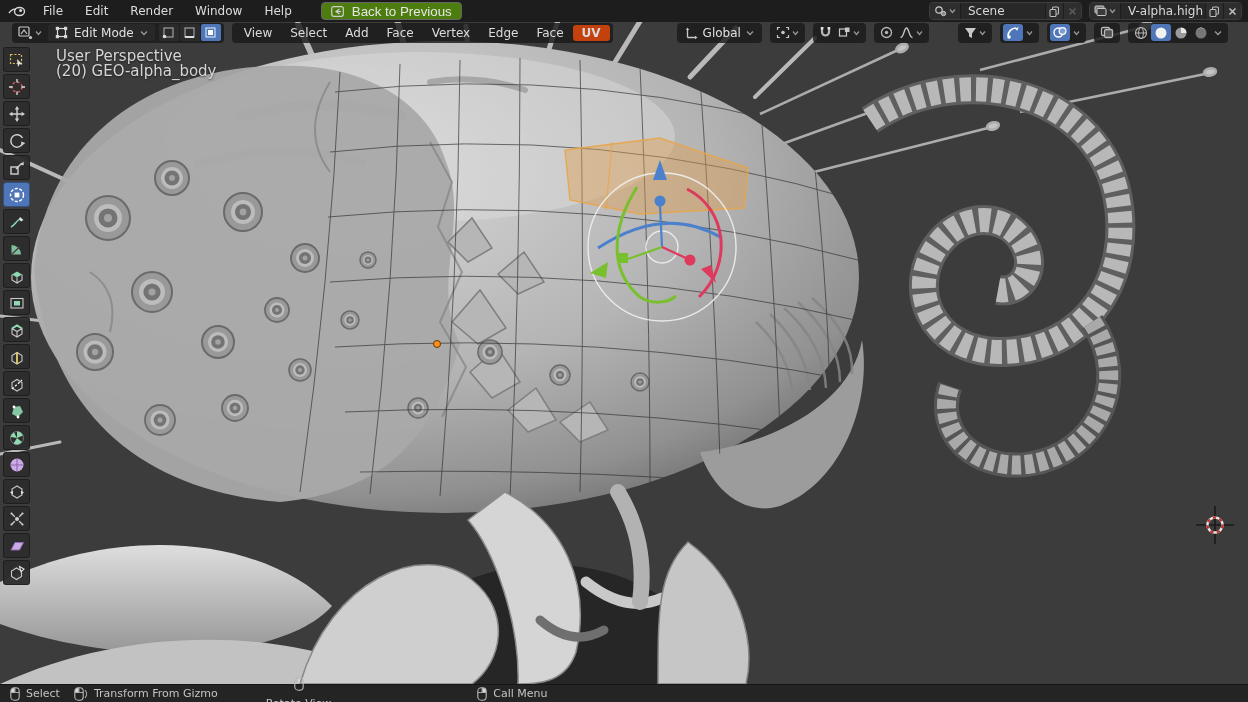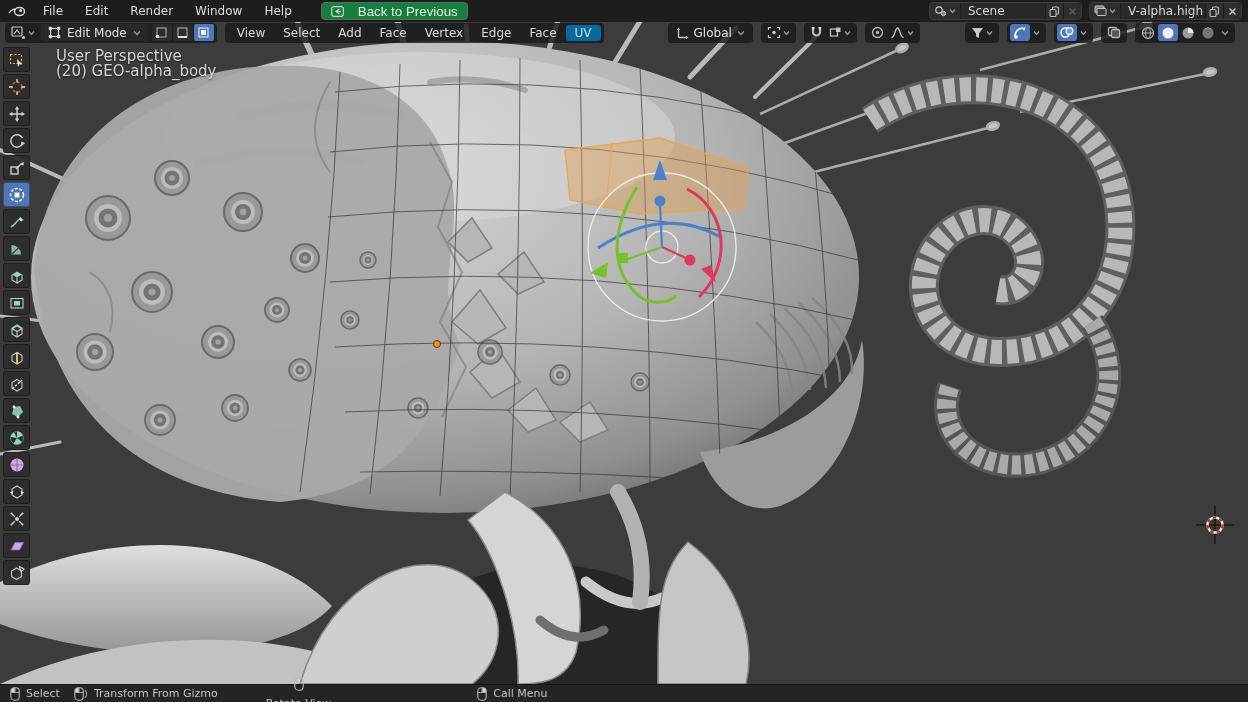--- a/index.html
+++ b/index.html
@@ -3,37 +3,37 @@
 <meta charset="utf-8">
 <style>
   * { box-sizing: border-box; margin: 0; padding: 0; }
   html,body { width:1248px; height:702px; overflow:hidden; }
   body { font-family:"DejaVu Sans","Liberation Sans",sans-serif; font-size:12px; color:#d4d4d4; background:#3c3c3c; }
 
   
   .topbar { height:22px; background:#1d1d1d; display:flex; align-items:center; padding:0 6px; position:relative; z-index:30; }
   .logo { width:22px; height:16px; display:flex; align-items:center; justify-content:center; margin-right:4px; }
   .menu-item { padding:2px 11px; color:#dddddd; cursor:default; border-radius:3px; }
-  .back-btn { margin-left:18px; background:#15803d; border:1px solid #666; border-radius:4px; height:18px; display:flex; align-items:center; gap:14px; padding:0 9px; color:#e6e6e6; }
+  .back-btn { margin-left:18px; background:#4d7c0f; border:1px solid #666; border-radius:4px; height:18px; display:flex; align-items:center; gap:8px; padding:0 9px; color:#e6e6e6; }
   .topbar-spacer { flex:1; }
   .id-field { display:flex; align-items:center; background:#282828; border:1px solid #3d3d3d; border-radius:4px; height:18px; margin-left:7px; overflow:hidden; }
   .id-field .icon-btn { display:flex; align-items:center; gap:2px; padding:0 4px; height:100%; background:#2e2e2e; border-right:1px solid #1d1d1d; }
   .id-field .val { padding:5px 7px; width:84px; color:#d8d8d8; white-space:nowrap; overflow:hidden; }
   .id-field .mini { width:18px; height:100%; display:flex; align-items:center; justify-content:center; border-left:1px solid #1d1d1d; background:#2e2e2e; color:#bbb; }
   .id-field .mini.dim { color:#5d5d5d; }
 
   
   .workspace { position:relative; width:1248px; height:662px; background:#3c3c3c; }
   .scene-svg { position:absolute; left:0; top:0; }
 
   
-  .tool-header { position:absolute; top:0; left:0; right:0; height:21px; display:flex; align-items:center; padding:0 5px; z-index:20; }
+  .tool-header { position:absolute; top:0; left:0; right:0; height:21px; display:flex; align-items:center; padding:0 12px; z-index:20; }
   .group { display:flex; align-items:center; background:rgba(26,26,26,0.82); border-radius:4px; height:20px; padding:0 3px; margin-right:8px; }
   .vmenu { padding:1px 9px; color:#dcdcdc; border-radius:3px; }
-  .vmenu.hl { background:#0369a1; }
+  .vmenu.hl { background:#c2410c;font-weight:bold; }
   .mode-box { display:flex; align-items:center; gap:6px; background:#282828; border-radius:3px; height:17px; padding:0 7px; margin:0 3px; color:#e0e0e0; }
   .selbtn { width:20px; height:17px; display:flex; align-items:center; justify-content:center; border-radius:2px; background:#2b2b2b; margin-left:1px; }
   .selbtn.active { background:#4f76b8; }
   .hbtn { display:flex; align-items:center; justify-content:center; height:17px; padding:0 3px; border-radius:3px; gap:2px; }
   .hbtn.active { background:#4f76b8; }
   .dd-text { display:flex; align-items:center; gap:5px; padding:0 5px; color:#e0e0e0; }
   .rightcluster { margin-left:auto; display:flex; }
   .shadegrp .hbtn { margin:0; }
 
   .chev { display:inline-block; }

